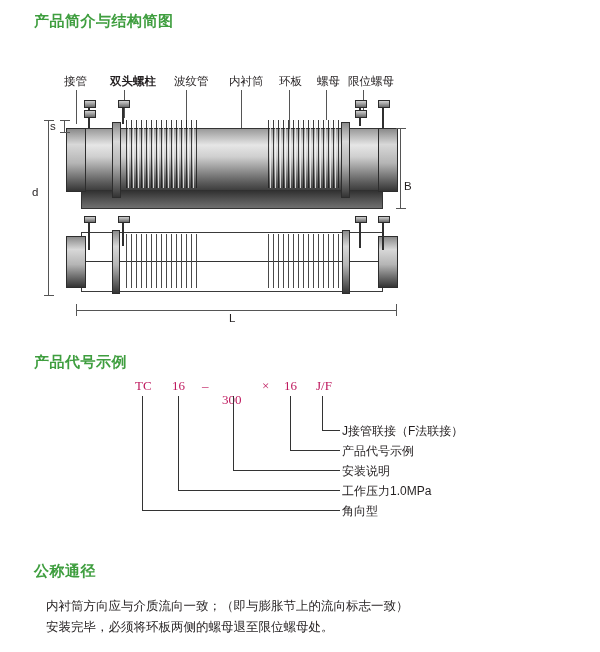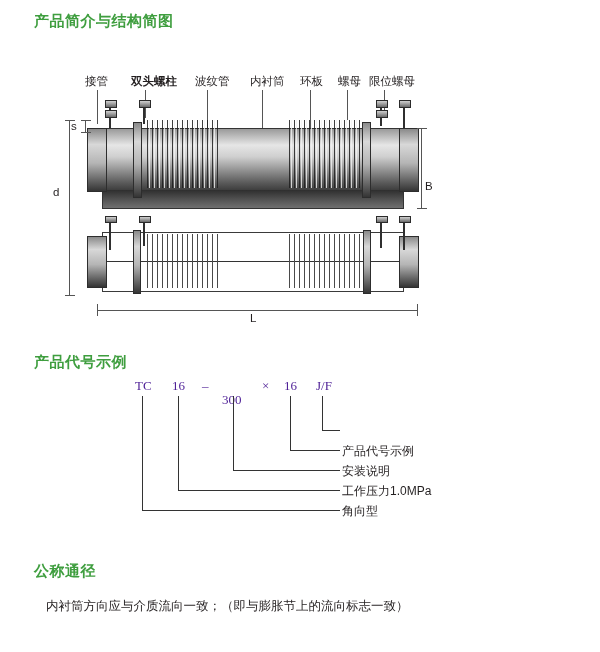--- a/index.html
+++ b/index.html
@@ -21,21 +21,21 @@
     color: #3f9e3f;
     letter-spacing: 0.5px;
   }
   #title-1 { position: absolute; left: 34px; top: 12px; }
   #title-2 { position: absolute; left: 34px; top: 353px; }
   #title-3 { position: absolute; left: 34px; top: 562px; }
 
   
   #diagram {
     position: absolute;
-    left: 47px;
+    left: 26px;
     top: 60px;
     width: 540px;
     height: 280px;
   }
   .callout {
     position: absolute;
     font-size: 11.5px;
     color: #231f20;
     white-space: nowrap;
   }
@@ -126,21 +126,21 @@
     position: absolute;
     left: 30px;
     top: 378px;
     width: 540px;
     height: 170px;
   }
   .codepart {
     position: absolute;
     font-size: 13px;
     font-family: "Liberation Serif", serif;
-    color: #4c1d95;
+    color: #be185d;
     white-space: nowrap;
   }
   .leader-v {
     position: absolute;
     width: 1px;
     background: #333;
   }
   .leader-h {
     position: absolute;
     height: 1px;
@@ -350,20 +350,21 @@
   <div class="codepart" style="left:105px; top:0px;">TC</div>
   <div class="codepart" style="left:142px; top:0px;">16</div>
   <div class="codepart" style="left:172px; top:0px;">–</div>
   <div class="codepart" style="left:192px; top:14px;">300</div>
   <div class="codepart" style="left:232px; top:0px;">×</div>
   <div class="codepart" style="left:254px; top:0px;">16</div>
   <div class="codepart" style="left:286px; top:0px;">J/F</div>
 
   <div class="leader-v" style="left:292px; top:18px; height:34px;"></div>
   <div class="leader-h" style="left:292px; top:52px; width:18px;"></div>
+  <div class="codelabel" style="left:312px; top:45px;">J接管联接（F法联接）</div>
 
   <div class="leader-v" style="left:260px; top:18px; height:54px;"></div>
   <div class="leader-h" style="left:260px; top:72px; width:50px;"></div>
   <div class="codelabel" style="left:312px; top:65px;">产品代号示例</div>
 
   <div class="leader-v" style="left:203px; top:18px; height:74px;"></div>
   <div class="leader-h" style="left:203px; top:92px; width:107px;"></div>
   <div class="codelabel" style="left:312px; top:85px;">安装说明</div>
 
   <div class="leader-v" style="left:148px; top:18px; height:94px;"></div>
@@ -373,13 +374,14 @@
   <div class="leader-v" style="left:112px; top:18px; height:114px;"></div>
   <div class="leader-h" style="left:112px; top:132px; width:198px;"></div>
   <div class="codelabel" style="left:312px; top:125px;">角向型</div>
 
 </div>
 
 <div id="title-3" class="section-title">公称通径</div>
 
 <div id="notes">
   <div class="note-line">内衬筒方向应与介质流向一致；（即与膨胀节上的流向标志一致）</div>
+  <div class="note-line">安装完毕，必须将环板两侧的螺母退至限位螺母处。</div>
 </div>
 
 </body></html>

